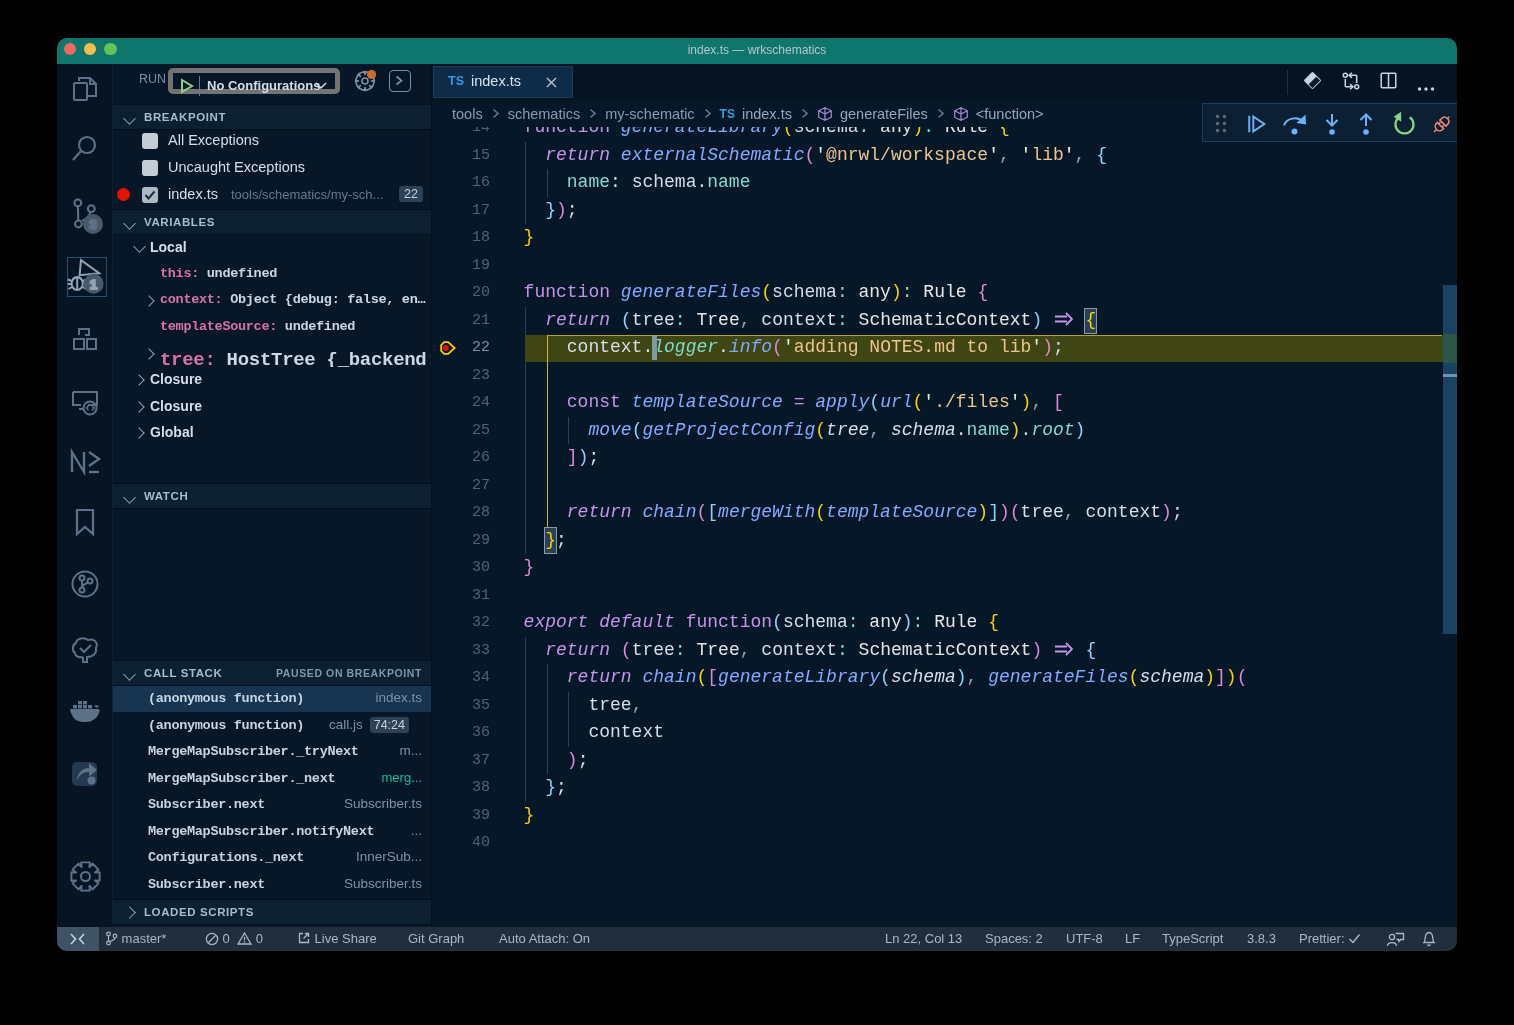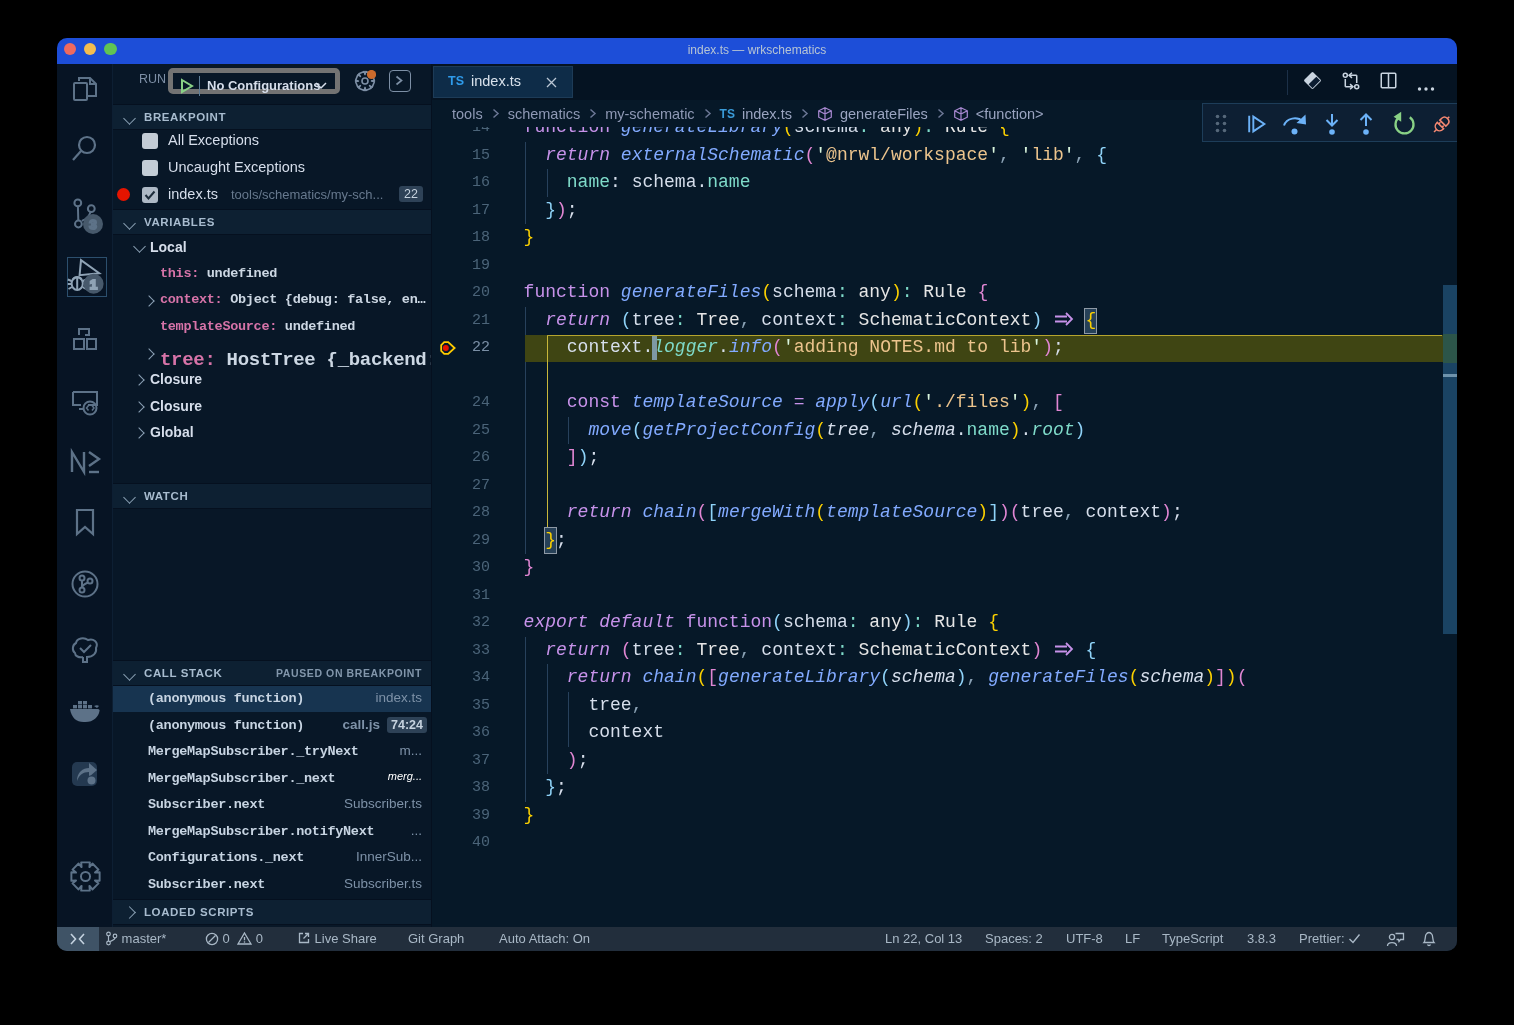--- a/index.html
+++ b/index.html
@@ -1,20 +1,20 @@
 <!DOCTYPE html>
 <html><head>
 <meta charset="utf-8">
 <style>
   * { margin:0; padding:0; box-sizing:border-box; }
   html,body { width:1514px; height:1025px; background:#000; overflow:hidden; }
   body { font-family:"Liberation Sans", sans-serif; }
   #win { position:absolute; left:57px; top:38px; width:1400px; height:913px;
     background:#081727; border-radius:10px; overflow:hidden; }
-  #titlebar { position:absolute; left:0; top:0; width:100%; height:26px; background:#1d4ed8; }
+  #titlebar { position:absolute; left:0; top:0; width:100%; height:26px; background:#0f766e; }
   .tl { position:absolute; top:4.5px; width:12.5px; height:12.5px; border-radius:50%; }
   #title { position:absolute; top:0; width:100%; text-align:center; line-height:24px; font-size:12px; color:#b6c4d4; }
   #actbar { position:absolute; left:0; top:26px; width:56px; height:863px; background:#071424; border-right:1px solid #0d1f33; }
   #sidebar { position:absolute; left:56px; top:26px; width:319px; height:863px; background:#081727; border-right:1px solid #05101f; }
   .shdr { position:absolute; left:0; width:100%; background:#0d2032; border-top:1px solid #05101f; border-bottom:1px solid #05101f; color:#a8bccf; font-size:11.5px; font-weight:bold; letter-spacing:0.6px; }
   .chev { display:inline-block; width:9px; height:9px; border-right:1.5px solid #8ba1b5; border-bottom:1.5px solid #8ba1b5; }
   .chev.down { transform:rotate(45deg); }
   .chev.right { transform:rotate(-45deg); }
   .mono { font-family:"Liberation Mono", monospace; }
   #editor { position:absolute; left:375px; top:26px; width:1025px; height:863px; background:#061828; }
@@ -244,29 +244,29 @@
         <span class="chev down" style="position:absolute; left:12px; top:9px;"></span>
         <span style="position:absolute; left:31px;">CALL STACK</span>
         <span style="position:absolute; right:9px; font-size:10.5px; color:#8296ab;">PAUSED ON BREAKPOINT</span>
       </div>
 <div style="position:absolute; left:0; top:622px; width:100%; height:26.3px; overflow:hidden; white-space:nowrap; background:#173450;">
         <div class="mono" style="font-weight:bold; position:absolute; left:35px; top:5px; font-size:13.5px; letter-spacing:-0.3px; color:#c7d4e2;">(anonymous function)</div>
         <div style="position:absolute; right:9px; top:4px; font-size:13.5px; color:#7e92a8;">index.ts</div>
       </div>
 <div style="position:absolute; left:0; top:648.5px; width:100%; height:26.3px; overflow:hidden; white-space:nowrap; ">
         <div class="mono" style="font-weight:bold; position:absolute; left:35px; top:5px; font-size:13.5px; letter-spacing:-0.3px; color:#c7d4e2;">(anonymous function)</div>
-        <div style="position:absolute; right:4px; top:4px; font-size:13.5px; color:#7e92a8;font-weight:bold;">call.js<span style="background:#2e4257; border-radius:3px; font-size:12.5px; color:#c6d2de; padding:1px 4px; margin-left:7px; font-family:'Liberation Sans',sans-serif;">74:24</span></div>
+        <div style="position:absolute; right:22px; top:4px; font-size:13.5px; color:#7e92a8;">call.js<span style="background:#2e4257; border-radius:3px; font-size:12.5px; color:#c6d2de; padding:1px 4px; margin-left:7px; font-family:'Liberation Sans',sans-serif;">74:24</span></div>
       </div>
 <div style="position:absolute; left:0; top:675px; width:100%; height:26.3px; overflow:hidden; white-space:nowrap; ">
         <div class="mono" style="font-weight:bold; position:absolute; left:35px; top:5px; font-size:13.5px; letter-spacing:-0.3px; color:#c7d4e2;">MergeMapSubscriber._tryNext</div>
         <div style="position:absolute; right:9px; top:4px; font-size:13.5px; color:#7e92a8;">m...</div>
       </div>
 <div style="position:absolute; left:0; top:701.5px; width:100%; height:26.3px; overflow:hidden; white-space:nowrap; ">
         <div class="mono" style="font-weight:bold; position:absolute; left:35px; top:5px; font-size:13.5px; letter-spacing:-0.3px; color:#c7d4e2;">MergeMapSubscriber._next</div>
-        <div style="position:absolute; right:9px; top:4px; font-size:11px; color:#ffffff;font-style:italic;">merg...</div>
+        <div style="position:absolute; right:9px; top:4px; font-size:13px; color:#14b8a6;">merg...</div>
       </div>
 <div style="position:absolute; left:0; top:728px; width:100%; height:26.3px; overflow:hidden; white-space:nowrap; ">
         <div class="mono" style="font-weight:bold; position:absolute; left:35px; top:5px; font-size:13.5px; letter-spacing:-0.3px; color:#c7d4e2;">Subscriber.next</div>
         <div style="position:absolute; right:9px; top:4px; font-size:13.5px; color:#7e92a8;">Subscriber.ts</div>
       </div>
 <div style="position:absolute; left:0; top:754.5px; width:100%; height:26.3px; overflow:hidden; white-space:nowrap; ">
         <div class="mono" style="font-weight:bold; position:absolute; left:35px; top:5px; font-size:13.5px; letter-spacing:-0.3px; color:#c7d4e2;">MergeMapSubscriber.notifyNext</div>
         <div style="position:absolute; right:9px; top:4px; font-size:13.5px; color:#7e92a8;">...</div>
       </div>
 <div style="position:absolute; left:0; top:781px; width:100%; height:26.3px; overflow:hidden; white-space:nowrap; ">
@@ -371,20 +371,21 @@
 <div class="cl" style="top:27.50px;"><div class="ln ">15</div><div class="ct"><span class="wht">  </span><span class="kwi">return</span><span class="wht"> </span><span class="fn">externalSchematic</span><span class="borch">(</span><span class="qt">'</span><span class="str">@nrwl/workspace</span><span class="qt">'</span><span class="dim">,</span><span class="wht"> </span><span class="qt">'</span><span class="str">lib</span><span class="qt">'</span><span class="dim">,</span><span class="wht"> </span><span class="bblue">{</span></div></div>
 <div class="cl" style="top:55.00px;"><div class="ln ">16</div><div class="ct"><span class="wht">    </span><span class="teal">name</span><span class="wht">: </span><span class="wht">schema</span><span class="wht">.</span><span class="teal">name</span></div></div>
 <div class="cl" style="top:82.50px;"><div class="ln ">17</div><div class="ct"><span class="wht">  </span><span class="bblue">}</span><span class="borch">)</span><span class="wht">;</span></div></div>
 <div class="cl" style="top:110.00px;"><div class="ln ">18</div><div class="ct"><span class="bgold">}</span></div></div>
 <div class="cl" style="top:137.50px;"><div class="ln ">19</div><div class="ct"></div></div>
 <div class="cl" style="top:165.00px;"><div class="ln ">20</div><div class="ct"><span class="kw">function</span><span class="wht"> </span><span class="fn">generateFiles</span><span class="bgold">(</span><span class="wht">schema</span><span class="teal">:</span><span class="wht"> </span><span class="typ">any</span><span class="bgold">)</span><span class="teal">:</span><span class="wht"> </span><span class="typ">Rule</span><span class="wht"> </span><span class="borch">{</span></div></div>
 <div class="cl" style="top:192.50px;"><div class="ln ">21</div><div class="ct"><span class="wht">  </span><span class="kwi">return</span><span class="wht"> </span><span class="bblue">(</span><span class="wht">tree</span><span class="teal">:</span><span class="wht"> </span><span class="typ">Tree</span><span class="dim">,</span><span class="wht"> </span><span class="wht">context</span><span class="teal">:</span><span class="wht"> </span><span class="typ">SchematicContext</span><span class="bblue">)</span><span class="wht"> </span><span class="arrow"><svg width="22" height="14" viewBox="0 0 22 14">
                   <path d="M2 4.5 H14 M2 9.5 H14 M13 1 L19 7 L13 13" stroke="#c792ea" stroke-width="1.8" fill="none"></path>
                 </svg></span><span class="wht"> </span><span class="bgoldbox">{</span></div></div>
 <div class="cl" style="top:220.00px;"><div class="ln curln">22</div><div class="ct"><span class="wht">    </span><span class="wht">context</span><span class="wht">.</span><span class="teali">logger</span><span class="wht">.</span><span class="fn">info</span><span class="borch">(</span><span class="qt">'</span><span class="str">adding NOTES.md to lib</span><span class="qt">'</span><span class="borch">)</span><span class="wht">;</span></div></div>
+<div class="cl" style="top:247.50px;"><div class="ln ">23</div><div class="ct"></div></div>
 <div class="cl" style="top:275.00px;"><div class="ln ">24</div><div class="ct"><span class="wht">    </span><span class="kw">const</span><span class="wht"> </span><span class="fni">templateSource</span><span class="wht"> </span><span class="kw">=</span><span class="wht"> </span><span class="fn">apply</span><span class="bblue">(</span><span class="fn">url</span><span class="bgold">(</span><span class="qt">'</span><span class="str">./files</span><span class="qt">'</span><span class="bgold">)</span><span class="dim">,</span><span class="wht"> </span><span class="borch">[</span></div></div>
 <div class="cl" style="top:302.50px;"><div class="ln ">25</div><div class="ct"><span class="wht">      </span><span class="fn">move</span><span class="bblue">(</span><span class="fn">getProjectConfig</span><span class="bgold">(</span><span class="whti">tree</span><span class="dim">,</span><span class="wht"> </span><span class="whti">schema</span><span class="wht">.</span><span class="teal">name</span><span class="bgold">)</span><span class="wht">.</span><span class="teali">root</span><span class="bblue">)</span></div></div>
 <div class="cl" style="top:330.00px;"><div class="ln ">26</div><div class="ct"><span class="wht">    </span><span class="borch">]</span><span class="bblue">)</span><span class="wht">;</span></div></div>
 <div class="cl" style="top:357.50px;"><div class="ln ">27</div><div class="ct"></div></div>
 <div class="cl" style="top:385.00px;"><div class="ln ">28</div><div class="ct"><span class="wht">    </span><span class="kwi">return</span><span class="wht"> </span><span class="fn">chain</span><span class="borch">(</span><span class="bblue">[</span><span class="fn">mergeWith</span><span class="bgold">(</span><span class="fni">templateSource</span><span class="bgold">)</span><span class="bblue">]</span><span class="borch">)</span><span class="borch">(</span><span class="wht">tree</span><span class="dim">,</span><span class="wht"> </span><span class="wht">context</span><span class="borch">)</span><span class="wht">;</span></div></div>
 <div class="cl" style="top:412.50px;"><div class="ln ">29</div><div class="ct"><span class="wht">  </span><span class="bgoldbox2">}</span><span class="wht">;</span></div></div>
 <div class="cl" style="top:440.00px;"><div class="ln ">30</div><div class="ct"><span class="borch">}</span></div></div>
 <div class="cl" style="top:467.50px;"><div class="ln ">31</div><div class="ct"></div></div>
 <div class="cl" style="top:495.00px;"><div class="ln ">32</div><div class="ct"><span class="kwi">export</span><span class="wht"> </span><span class="kwi">default</span><span class="wht"> </span><span class="kw">function</span><span class="bblue">(</span><span class="wht">schema</span><span class="teal">:</span><span class="wht"> </span><span class="typ">any</span><span class="bblue">)</span><span class="teal">:</span><span class="wht"> </span><span class="typ">Rule</span><span class="wht"> </span><span class="bgold">{</span></div></div>
 <div class="cl" style="top:522.50px;"><div class="ln ">33</div><div class="ct"><span class="wht">  </span><span class="kwi">return</span><span class="wht"> </span><span class="borch">(</span><span class="wht">tree</span><span class="teal">:</span><span class="wht"> </span><span class="typ">Tree</span><span class="dim">,</span><span class="wht"> </span><span class="wht">context</span><span class="teal">:</span><span class="wht"> </span><span class="typ">SchematicContext</span><span class="borch">)</span><span class="wht"> </span><span class="arrow"><svg width="22" height="14" viewBox="0 0 22 14">

